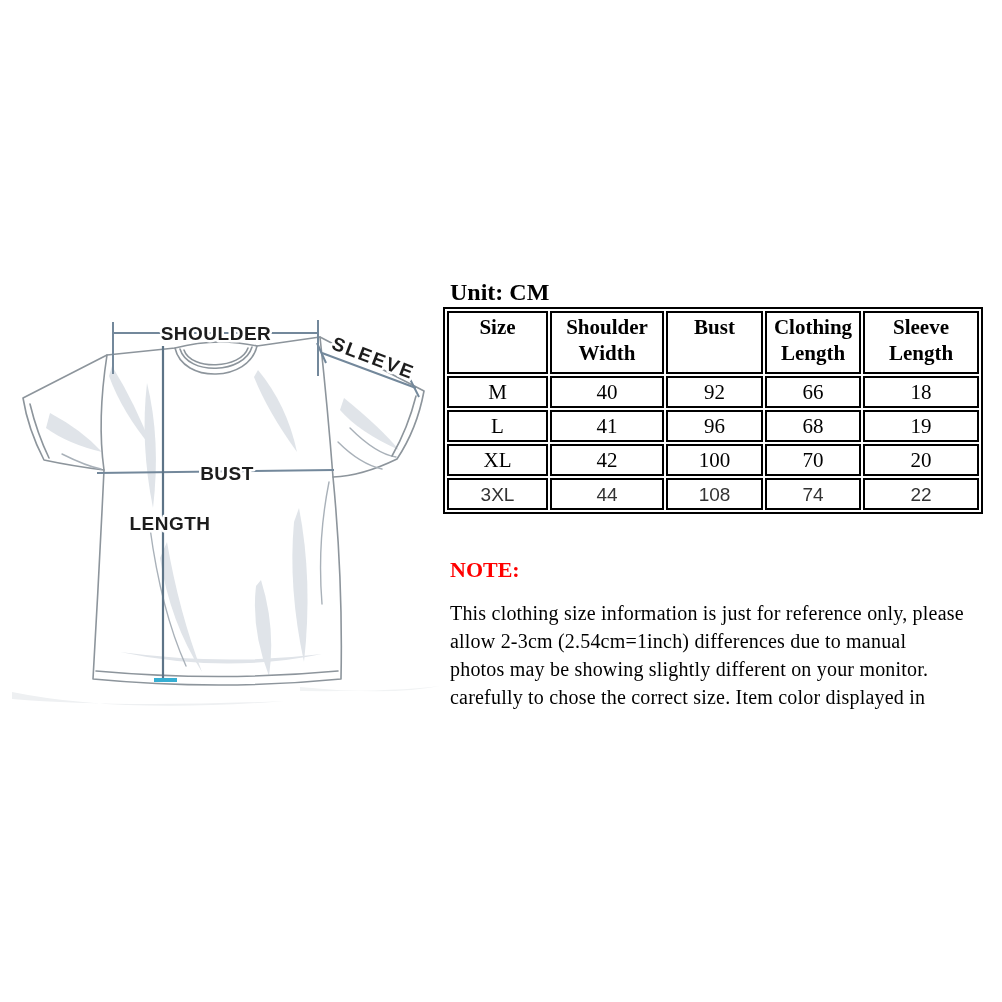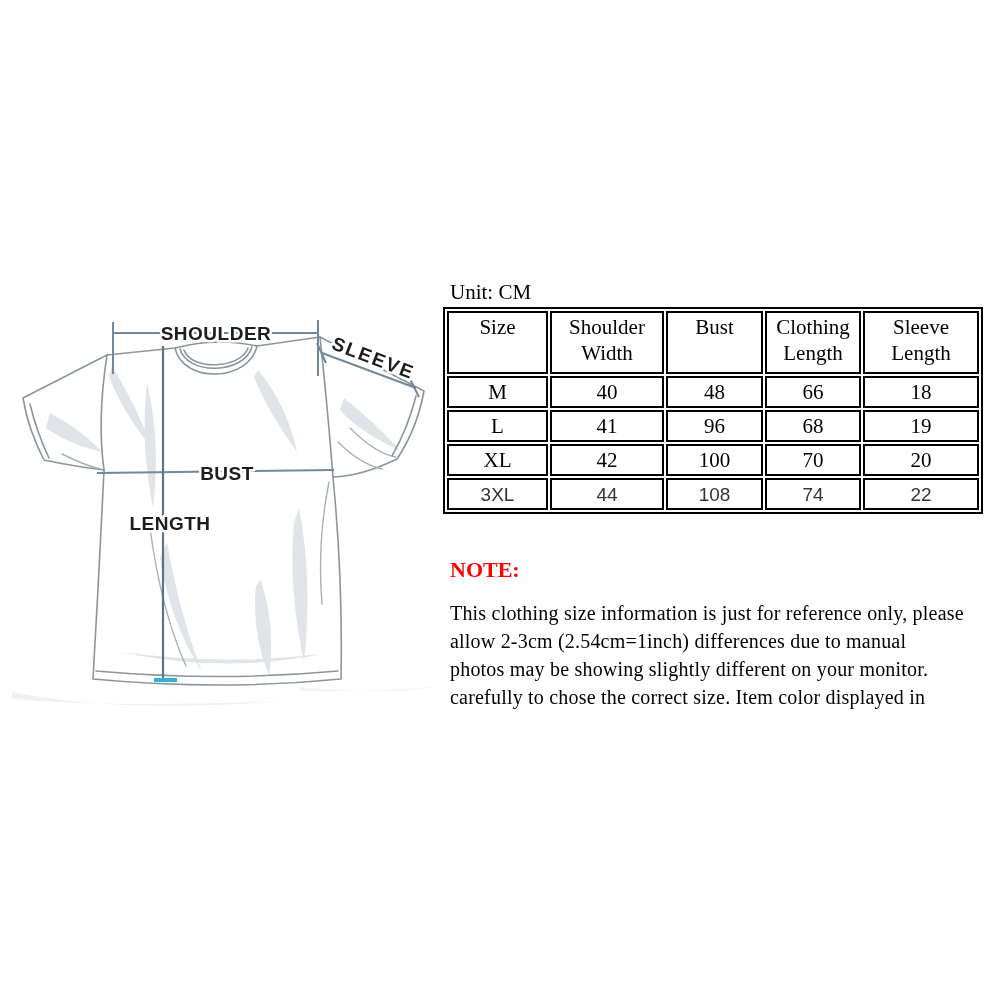--- a/index.html
+++ b/index.html
@@ -9,30 +9,30 @@
   }
   
   #diagram{position:absolute;left:0;top:280px;width:450px;height:470px;}
   .measure-label{
     font-family:"Liberation Sans",sans-serif;font-weight:bold;font-size:19px;
     fill:#1d1d1d;letter-spacing:.5px;paint-order:stroke fill;
     stroke:#ffffff;stroke-width:5px;stroke-linejoin:round;text-anchor:middle;
   }
   
   .right-col{position:absolute;left:443px;top:281px;width:537px;}
-  .unit{font-weight:normal;font-size:21px;line-height:22px;padding-left:7px;margin-bottom:4px;}
+  .unit{font-weight:bold;font-size:24px;line-height:22px;padding-left:7px;margin-bottom:4px;}
   table.size{
     width:536px;table-layout:fixed;border-collapse:separate;border-spacing:2px;
     border:2px solid #000;background:#fff;
   }
   table.size th,table.size td{
     border:2px solid #000;text-align:center;overflow:hidden;background:#fff;
   }
   table.size th{
-    font-weight:normal;font-size:21px;line-height:26px;vertical-align:top;
+    font-weight:bold;font-size:21px;line-height:26px;vertical-align:top;
     height:58px;padding:1px 2px 0 2px;
   }
   table.size td{font-size:21px;line-height:25px;height:26px;vertical-align:middle;}
   tr.row-sans td{font-family:"Liberation Sans",sans-serif;font-size:19px;color:#333;}
   .note-heading{
     margin-top:44px;padding-left:7px;font-weight:bold;font-size:22px;
     line-height:24px;color:#ff0000;
   }
   .note-body{margin-top:17px;padding-left:7px;}
   .note-line{font-size:20px;line-height:28px;white-space:nowrap;letter-spacing:.2px;}
@@ -116,21 +116,21 @@
         <th>Shoulder Width</th>
         <th>Bust</th>
         <th>Clothing Length</th>
         <th>Sleeve Length</th>
       </tr>
     </thead>
     <tbody>
       <tr>
         <td>M</td>
         <td>40</td>
-        <td>48</td>
+        <td>92</td>
         <td>66</td>
         <td>18</td>
       </tr>
       <tr>
         <td>L</td>
         <td>41</td>
         <td>96</td>
         <td>68</td>
         <td>19</td>
       </tr>

